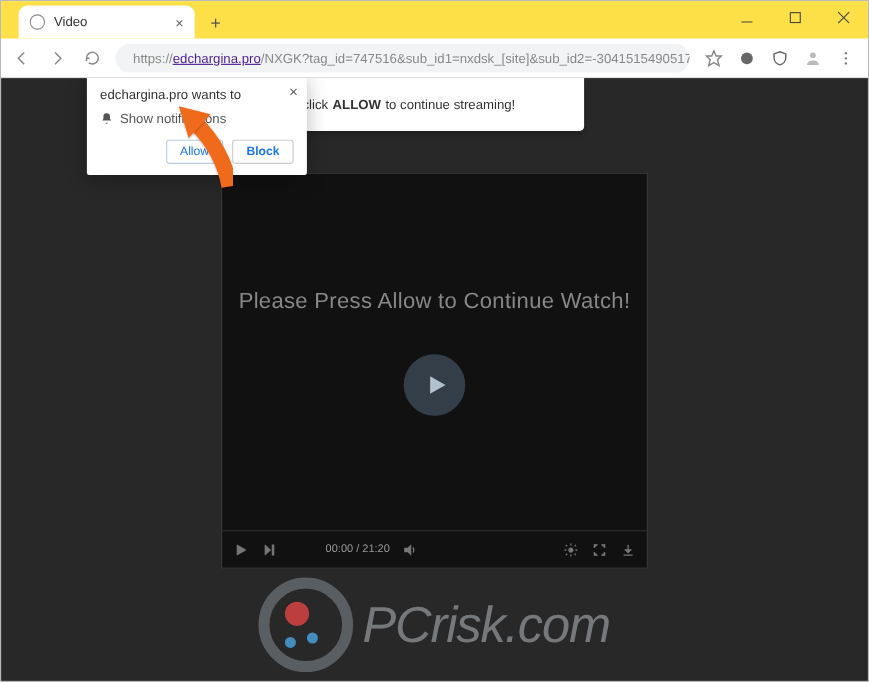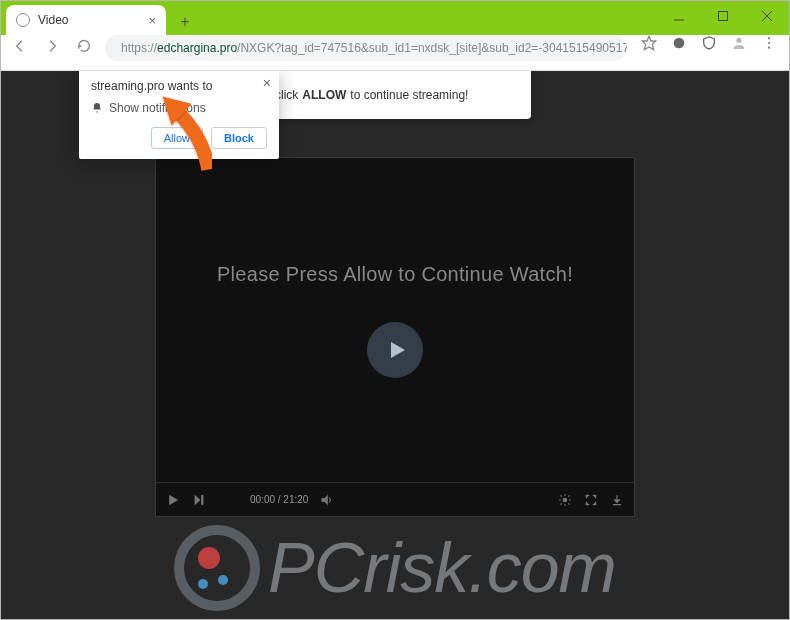--- a/index.html
+++ b/index.html
@@ -1,35 +1,35 @@
 <!DOCTYPE html>
 <html><head>
 <meta charset="utf-8">
 <style>
 * { margin: 0; padding: 0; box-sizing: border-box; }
 body { width: 790px; height: 620px; font-family: "Segoe UI", Arial, sans-serif; overflow: hidden; background: #fff; position: relative; }
 
 
 .window { width: 100%; height: 100%; border: 1px solid #b8b8b8; display: flex; flex-direction: column; background: #fff; }
-.tabbar { height: 34px; background: #84cc16; display: flex; align-items: flex-end; padding-left: 5px; position: relative; }
+.tabbar { height: 34px; background: #fde047; display: flex; align-items: flex-end; padding-left: 16px; position: relative; }
 .tab { background: #fff; height: 30px; width: 160px; border-radius: 8px 8px 0 0; display: flex; align-items: center; padding: 0 10px; font-size: 12px; color: #333; position: relative; }
 .tab .globe { width: 14px; height: 14px; border-radius: 50%; border: 1px solid #888; margin-right: 8px; display: inline-block; }
 .tab .close { margin-left: auto; color: #666; font-size: 13px; cursor: pointer; }
 .newtab { width: 26px; height: 26px; display: flex; align-items: center; justify-content: center; color: #555; font-size: 16px; margin-left: 6px; cursor: pointer; }
 .win-controls { position: absolute; right: 0; top: 0; display: flex; height: 30px; }
 .win-btn { width: 44px; display: flex; align-items: center; justify-content: center; color: #444; font-size: 13px; }
 .win-btn svg { width: 12px; height: 12px; stroke: #444; fill: none; stroke-width: 1; }
 
-.toolbar { height: 36px; background: #fff; border-bottom: 1px solid #ddd; display: flex; align-items: flex-start; padding: 0 8px; gap: 10px; }
+.toolbar { height: 36px; background: #fff; border-bottom: 1px solid #ddd; display: flex; align-items: center; padding: 0 8px; gap: 10px; }
 .nav-btn { width: 22px; height: 22px; display: flex; align-items: center; justify-content: center; color: #888; }
 .nav-btn svg { width: 16px; height: 16px; stroke: #888; fill: none; stroke-width: 2; }
 .addr { flex: 1; height: 26px; background: #f1f3f4; border-radius: 13px; display: flex; align-items: center; padding: 0 10px; font-size: 12px; color: #555; overflow: hidden; white-space: nowrap; }
 .addr .lock { width: 12px; height: 12px; margin-right: 6px; }
 .addr .proto { color: #888; }
-.addr .host { color: #14532d; }
+.addr .host { color: #4c1d95; text-decoration: underline; }
 .addr .path { color: #888; }
 .toolbar-icons { display: flex; gap: 14px; align-items: center; padding: 0 4px; }
 .tb-icon { width: 16px; height: 16px; display: flex; align-items: center; justify-content: center; color: #666; }
 
 
 .page { flex: 1; background: #282828; position: relative; overflow: hidden; }
 
 .allow-strip { position: absolute; top: 0; left: 260px; background: #fff; height: 48px; width: 270px; display: flex; align-items: center; padding: 0 14px; font-size: 12px; color: #333; box-shadow: 0 2px 6px rgba(0,0,0,.2); border-radius: 0 0 4px 4px; }
 .allow-strip .bold { font-weight: 700; margin: 0 4px; }
 
@@ -39,37 +39,37 @@
 .notif-popup .line2 { color: #555; margin-top: 8px; display: flex; align-items: center; gap: 6px; }
 .notif-bell { width: 12px; height: 12px; }
 .notif-btns { display: flex; justify-content: flex-end; gap: 8px; margin-top: 12px; }
 .notif-btns button { font-size: 11px; padding: 4px 12px; border: 1px solid #ccc; background: #fff; border-radius: 3px; cursor: pointer; }
 .notif-btns .allow { color: #1a73e8; border-color: #bcd; }
 .notif-btns .block { color: #1a73e8; font-weight: bold; }
 
 .arrow { position: absolute; top: 22px; left: 158px; z-index: 6; }
 .arrow svg { width: 90px; height: 90px; }
 
-.player { position: absolute; left: 50%; top: 86px; transform: translateX(-50%); width: 480px; height: 360px; background: #111; border: 1px solid #3a3a3a; display: flex; flex-direction: column; }
+.player { position: absolute; left: 50%; top: 86px; transform: translateX(-50%); width: 388px; height: 360px; background: #111; border: 1px solid #3a3a3a; display: flex; flex-direction: column; }
 .player-body { flex: 1; position: relative; display: flex; flex-direction: column; align-items: center; justify-content: center; }
 .player-msg { color: #888; font-size: 20px; text-align: center; letter-spacing: .3px; margin-bottom: 36px; }
 .play-circle { width: 56px; height: 56px; border-radius: 50%; background: #3a4652; display: flex; align-items: center; justify-content: center; opacity: .85; }
 .play-circle svg { width: 24px; height: 24px; fill: #cfe0ef; margin-left: 4px; }
 .controls { height: 34px; border-top: 1px solid #2e2e2e; display: flex; align-items: center; padding: 0 10px; gap: 12px; color: #777; font-size: 10px; }
 .ctl-icon { width: 14px; height: 14px; display: flex; align-items: center; justify-content: center; }
 .ctl-icon svg { width: 14px; height: 14px; fill: #777; stroke: #777; }
 .time { color: #999; margin-left: 32px; }
 .spacer { flex: 1; }
 
 
 .watermark { position: absolute; left: 0; right: 0; bottom: 8px; display: flex; align-items: center; justify-content: center; pointer-events: none; opacity: .82; z-index: 20; }
 .wm-orb { width: 86px; height: 86px; border: 10px solid rgba(150,160,170,.55); border-radius: 50%; position: relative; margin-right: 8px; }
 .wm-orb::before { content: ""; width: 22px; height: 22px; background: #d44; border-radius: 50%; position: absolute; top: 12px; left: 14px; }
 .wm-orb::after { content: ""; position: absolute; top: 44px; left: 14px; width: 10px; height: 10px; background: #4aa3e0; border-radius: 50%; box-shadow: 20px -4px 0 0 #4aa3e0; }
-.wm-text { font-family: Arial, sans-serif; font-size: 70px; font-style: italic; font-weight: 400; color: rgba(200,205,210,.6); letter-spacing: -1px; white-space: nowrap; }
+.wm-text { font-family: Arial, sans-serif; font-size: 46px; font-style: italic; font-weight: 400; color: rgba(200,205,210,.6); letter-spacing: -1px; white-space: nowrap; }
 </style>
 </head>
 <body>
 
 <div class="window">
 
   <div class="tabbar">
     <div class="tab">
       <span class="globe"></span>
       <span>Video</span>
@@ -157,21 +157,21 @@
   <div class="page">
 
     <div class="allow-strip">
       <span>click</span>
       <span class="bold">ALLOW</span>
       <span>to continue streaming!</span>
     </div>
 
     <div class="notif-popup">
       <span class="close">×</span>
-      <div class="line1">streaming.pro wants to</div>
+      <div class="line1">edchargina.pro wants to</div>
       <div class="line2">
         <svg class="notif-bell" viewBox="0 0 24 24" fill="#555">
             <path d="M12 2a6 6 0 0 0-6 6v4l-2 3h16l-2-3V8a6 6 0 0 0-6-6zM10 19a2 2 0 0 0 4 0"></path>
           </svg>
         <span>Show notifications</span>
       </div>
       <div class="notif-btns">
         <button class="allow">Allow</button>
         <button class="block">Block</button>
       </div>

